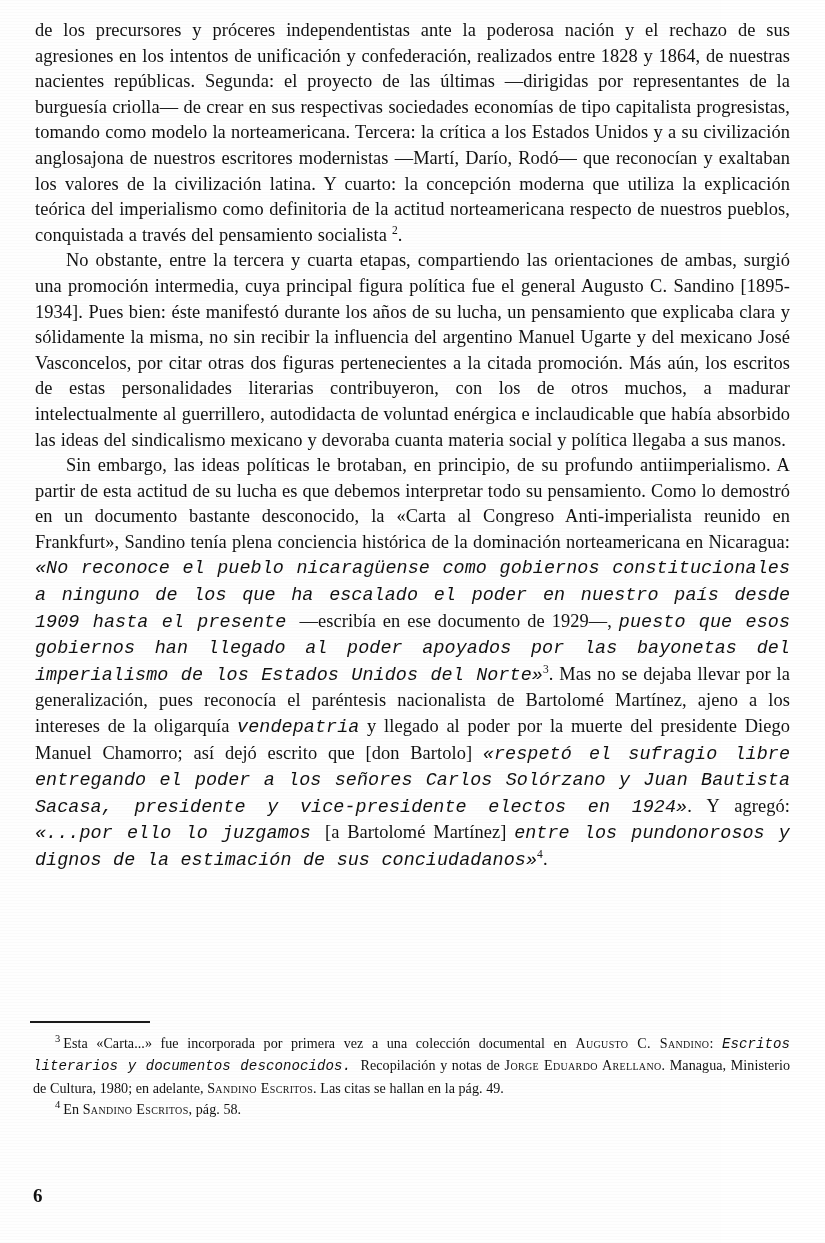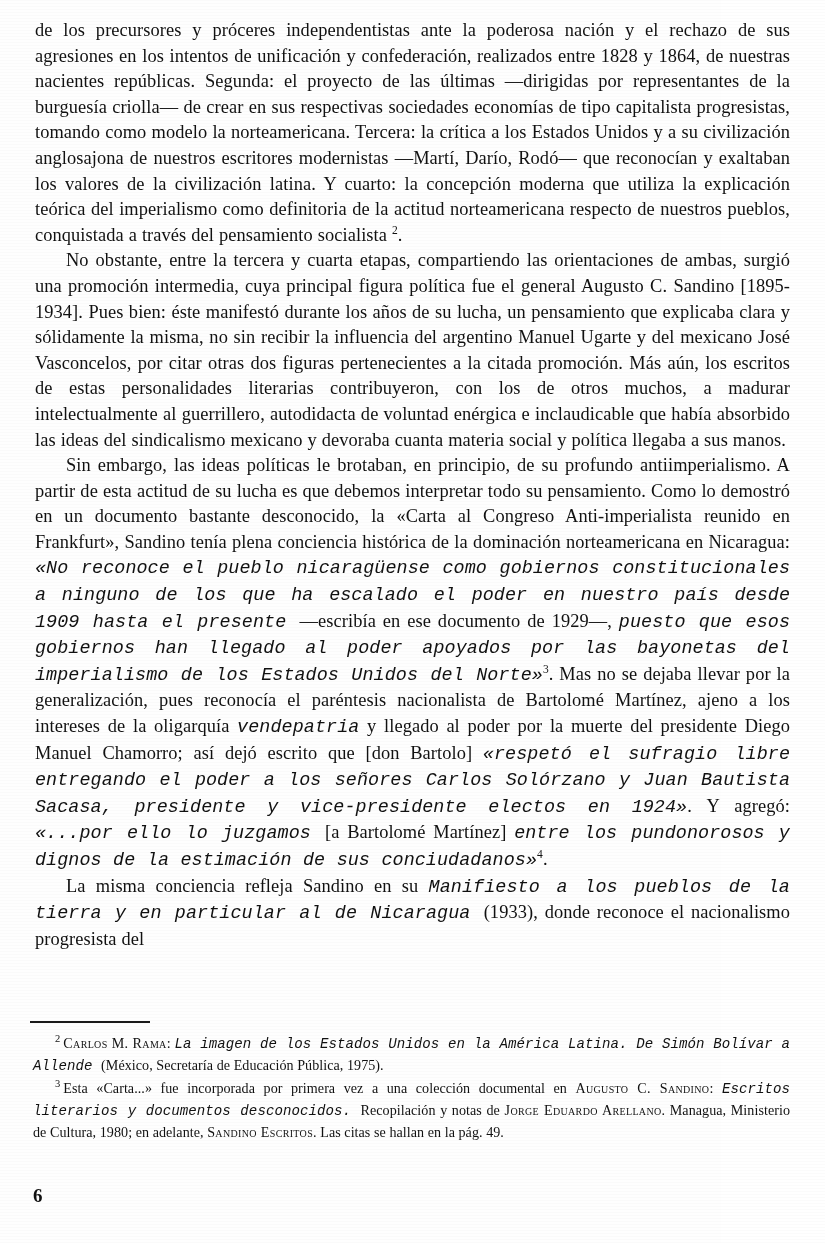--- a/index.html
+++ b/index.html
@@ -118,26 +118,25 @@
 </style>
 </head>
 <body>
 
 <div class="page">
 
   <div class="body-block">
       <p class="para"><span>de los precursores y próceres independentistas ante la poderosa nación y el rechazo de sus agresiones en los intentos de unificación y confederación, realizados entre 1828 y 1864, de nuestras nacientes repúblicas. Segunda: el proyecto de las últimas —dirigidas por representantes de la burguesía criolla— de crear en sus respectivas sociedades economías de tipo capitalista progresistas, tomando como modelo la norteamericana. Tercera: la crítica a los Estados Unidos y a su civilización anglosajona de nuestros escritores modernistas —Martí, Darío, Rodó— que reconocían y exaltaban los valores de la civilización latina. Y cuarto: la concepción moderna que utiliza la explicación teórica del imperialismo como definitoria de la actitud norteamericana respecto de nuestros pueblos, conquistada a través del pensamiento socialista </span><sup class="sup">2</sup><span>.</span></p>
       <p class="para indent"><span>No obstante, entre la tercera y cuarta etapas, compartiendo las orientaciones de ambas, surgió una promoción intermedia, cuya principal figura política fue el general Augusto C. Sandino [1895-1934]. Pues bien: éste manifestó durante los años de su lucha, un pensamiento que explicaba clara y sólidamente la misma, no sin recibir la influencia del argentino Manuel Ugarte y del mexicano José Vasconcelos, por citar otras dos figuras pertenecientes a la citada promoción. Más aún, los escritos de estas personalidades literarias contribuyeron, con los de otros muchos, a madurar intelectualmente al guerrillero, autodidacta de voluntad enérgica e inclaudicable que había absorbido las ideas del sindicalismo mexicano y devoraba cuanta materia social y política llegaba a sus manos.</span></p>
       <p class="para indent"><span>Sin embargo, las ideas políticas le brotaban, en principio, de su profundo antiimperialismo. A partir de esta actitud de su lucha es que debemos interpretar todo su pensamiento. Como lo demostró en un documento bastante desconocido, la «Carta al Congreso Anti-imperialista reunido en Frankfurt», Sandino tenía plena conciencia histórica de la dominación norteamericana en Nicaragua: </span><i>«No reconoce el pueblo nicaragüense como gobiernos constitucionales a ninguno de los que ha escalado el poder en nuestro país desde 1909 hasta el presente </i><span>—escribía en ese documento de 1929—, </span><i>puesto que esos gobiernos han llegado al poder apoyados por las bayonetas del imperialismo de los Estados Unidos del Norte»</i><sup class="sup">3</sup><span>. Mas no se dejaba llevar por la generalización, pues reconocía el paréntesis nacionalista de Bartolomé Martínez, ajeno a los intereses de la oligarquía </span><i>vendepatria</i><span> y llegado al poder por la muerte del presidente Diego Manuel Chamorro; así dejó escrito que [don Bartolo] </span><i>«respetó el sufragio libre entregando el poder a los señores Carlos Solórzano y Juan Bautista Sacasa, presidente y vice-presidente electos en 1924»</i><span>. Y agregó: </span><i>«...por ello lo juzgamos </i><span>[a Bartolomé Martínez] </span><i>entre los pundonorosos y dignos de la estimación de sus conciudadanos»</i><sup class="sup">4</sup><span>.</span></p>
-      <p class="para indent"><span>La misma conciencia refleja Sandino en su </span><i>Manifiesto a los pueblos de la tierra y en particular al de Nicaragua </i><span>(1933), donde reconoce el nacionalismo progresista del</span></p>
     </div>
 
   <div class="fn-rule"></div>
 
   <div class="footnotes">
-      <p class="fn indent"><sup class="fn-num">2</sup><span class="sc">Carlos M. Rama</span><span>: </span><i>La imagen de los Estados Unidos en la América Latina. De Simón Bolívar a Allende </i><span>(México, Secretaría de Educación Pública, 1975).</span></p>
       <p class="fn indent"><sup class="fn-num">3</sup><span>Esta «Carta...» fue incorporada por primera vez a una colección documental en </span><span class="sc">Augusto C. Sandino</span><span>: </span><i>Escritos literarios y documentos desconocidos. </i><span>Recopilación y notas de </span><span class="sc">Jorge Eduardo Arellano</span><span>. Managua, Ministerio de Cultura, 1980; en adelante, </span><span class="sc">Sandino Escritos</span><span>. Las citas se hallan en la pág. 49.</span></p>
+      <p class="fn indent"><sup class="fn-num">4</sup><span>En </span><span class="sc">Sandino Escritos</span><span>, pág. 58.</span></p>
     </div>
 
   <div class="folio">6</div>
 
   <div class="grain"></div>
 </div>
 
 </body></html>

